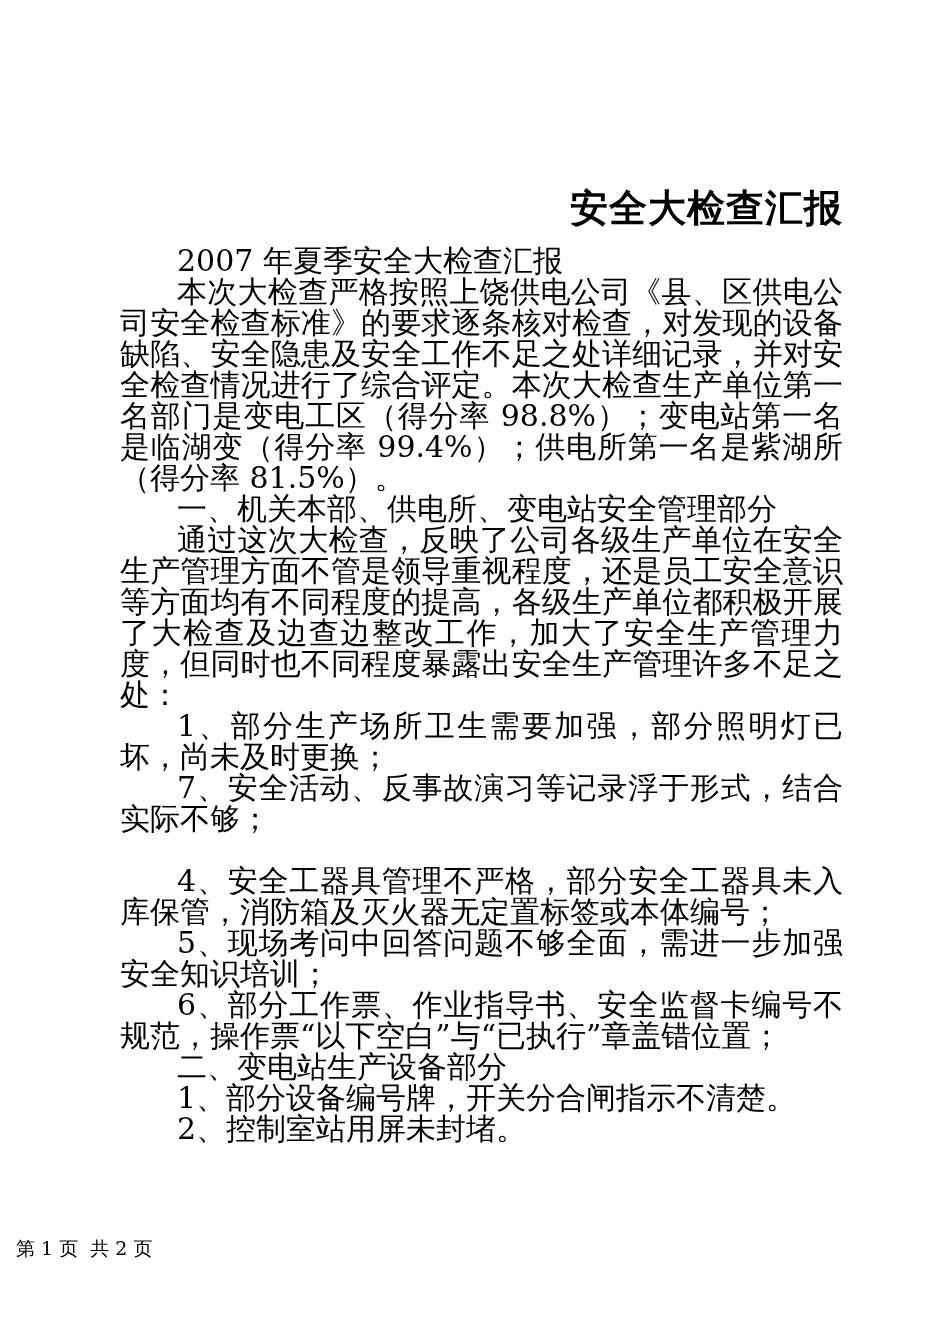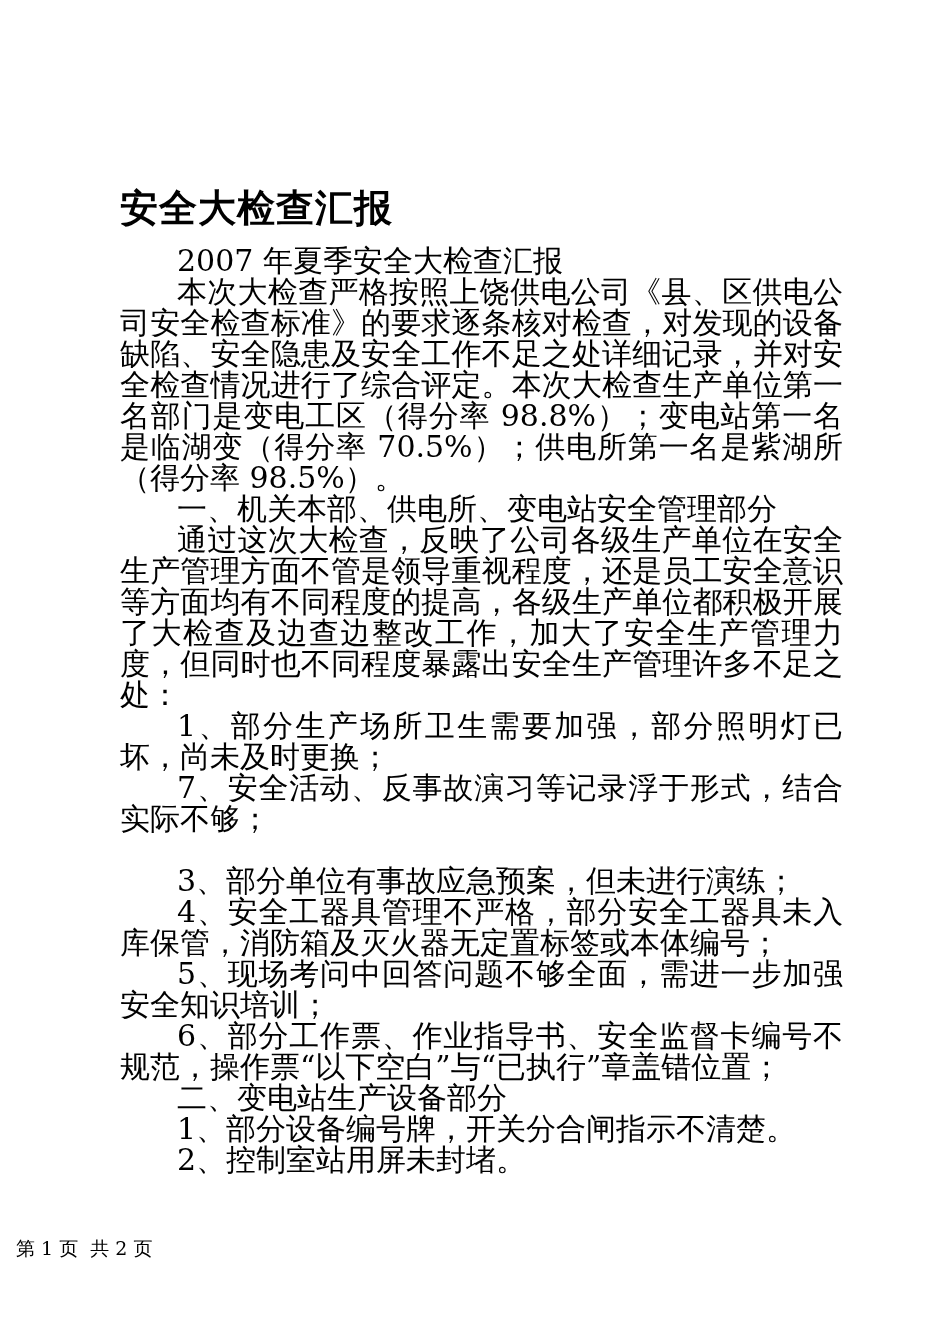--- a/index.html
+++ b/index.html
@@ -20,21 +20,21 @@
     position: absolute;
     left: 120px;
     top: 184px;
     width: 723px;
   }
   .doc-title {
     margin: 0 0 13px 0;
     font-size: 38px;
     line-height: 48px;
     font-weight: 700;
-    text-align: left;
+    text-align: right;
     letter-spacing: 1px;
   }
   .para {
     margin: 0;
     font-size: 30px;
     line-height: 31px;
     text-align: justify;
     text-justify: inter-character;
     text-indent: 57px;
     min-height: 31px;
@@ -55,27 +55,26 @@
     color: #000000;
   }
 </style>
 </head>
 <body>
 
 <div class="page">
   <div class="content">
     <h1 class="doc-title">安全大检查汇报</h1>
     <p class="para">2007 年夏季安全大检查汇报</p>
-    <p class="para">本次大检查严格按照上饶供电公司《县、区供电公司安全检查标准》的要求逐条核对检查，对发现的设备缺陷、安全隐患及安全工作不足之处详细记录，并对安全检查情况进行了综合评定。本次大检查生产单位第一名部门是变电工区（得分率 98.8%）；变电站第一名是临湖变（得分率 70.5%）；供电所第一名是紫湖所（得分率 98.5%）。</p>
+    <p class="para">本次大检查严格按照上饶供电公司《县、区供电公司安全检查标准》的要求逐条核对检查，对发现的设备缺陷、安全隐患及安全工作不足之处详细记录，并对安全检查情况进行了综合评定。本次大检查生产单位第一名部门是变电工区（得分率 98.8%）；变电站第一名是临湖变（得分率 99.4%）；供电所第一名是紫湖所（得分率 81.5%）。</p>
     <p class="para">一、机关本部、供电所、变电站安全管理部分</p>
     <p class="para">通过这次大检查，反映了公司各级生产单位在安全生产管理方面不管是领导重视程度，还是员工安全意识等方面均有不同程度的提高，各级生产单位都积极开展了大检查及边查边整改工作，加大了安全生产管理力度，但同时也不同程度暴露出安全生产管理许多不足之处：</p>
     <p class="para">1、部分生产场所卫生需要加强，部分照明灯已坏，尚未及时更换；</p>
     <p class="para">7、安全活动、反事故演习等记录浮于形式，结合实际不够；</p>
     <p class="para blank"></p>
-    <p class="para">3、部分单位有事故应急预案，但未进行演练；</p>
     <p class="para">4、安全工器具管理不严格，部分安全工器具未入库保管，消防箱及灭火器无定置标签或本体编号；</p>
     <p class="para">5、现场考问中回答问题不够全面，需进一步加强安全知识培训；</p>
     <p class="para">6、部分工作票、作业指导书、安全监督卡编号不规范，操作票“以下空白”与“已执行”章盖错位置；</p>
     <p class="para">二、变电站生产设备部分</p>
     <p class="para">1、部分设备编号牌，开关分合闸指示不清楚。</p>
     <p class="para">2、控制室站用屏未封堵。</p>
   </div>
   <div class="footer">第 1 页  共 2 页</div>
 </div>
 

